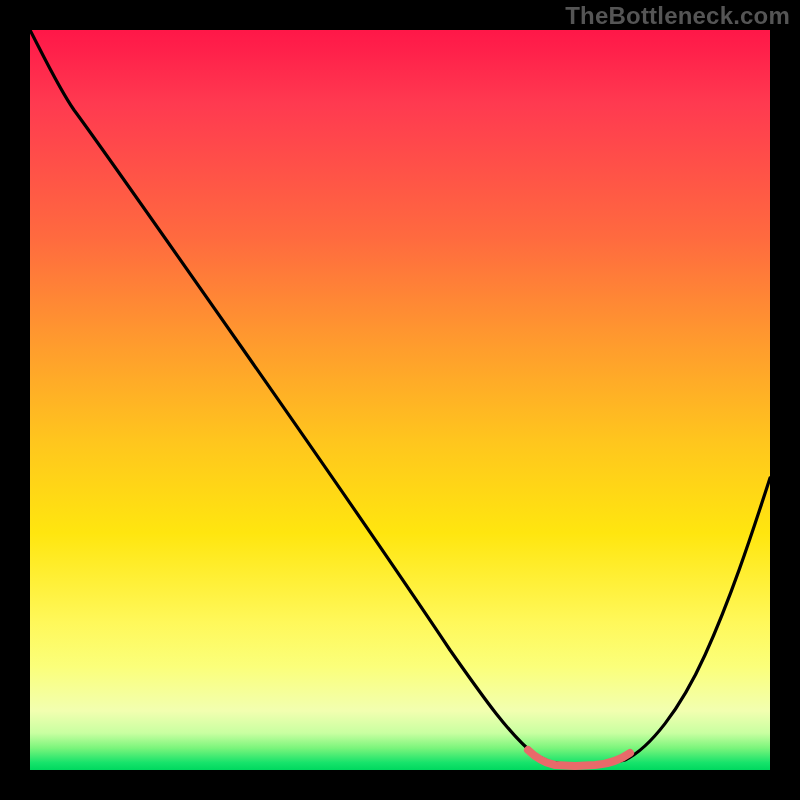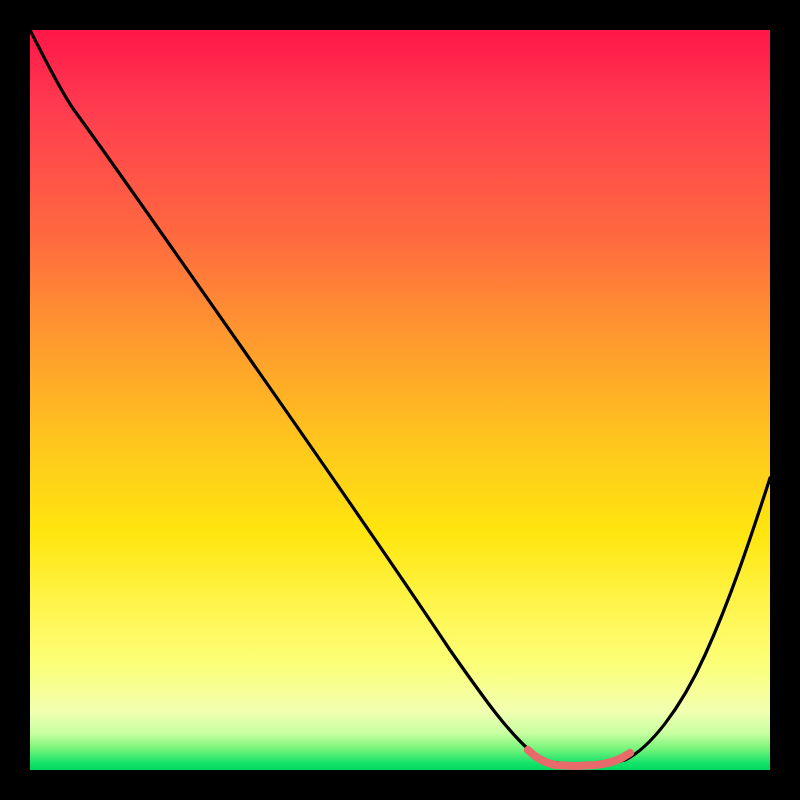--- a/index.html
+++ b/index.html
@@ -59,20 +59,21 @@
     width: 740px;
     height: 740px;
     pointer-events: none;
   }
 </style>
 </head>
 <body>
 
 <div class="container">
 
+  <div class="watermark">TheBottleneck.com</div>
 
   <div class="plot-area">
     <svg class="curve-layer" viewBox="0 0 740 740" preserveAspectRatio="none">
 
       <path d="M 0 0
                C 18 35, 30 60, 44 80
                C 70 115, 140 215, 210 315
                C 280 415, 360 530, 420 620
                C 455 670, 480 705, 505 725
                L 520 732

